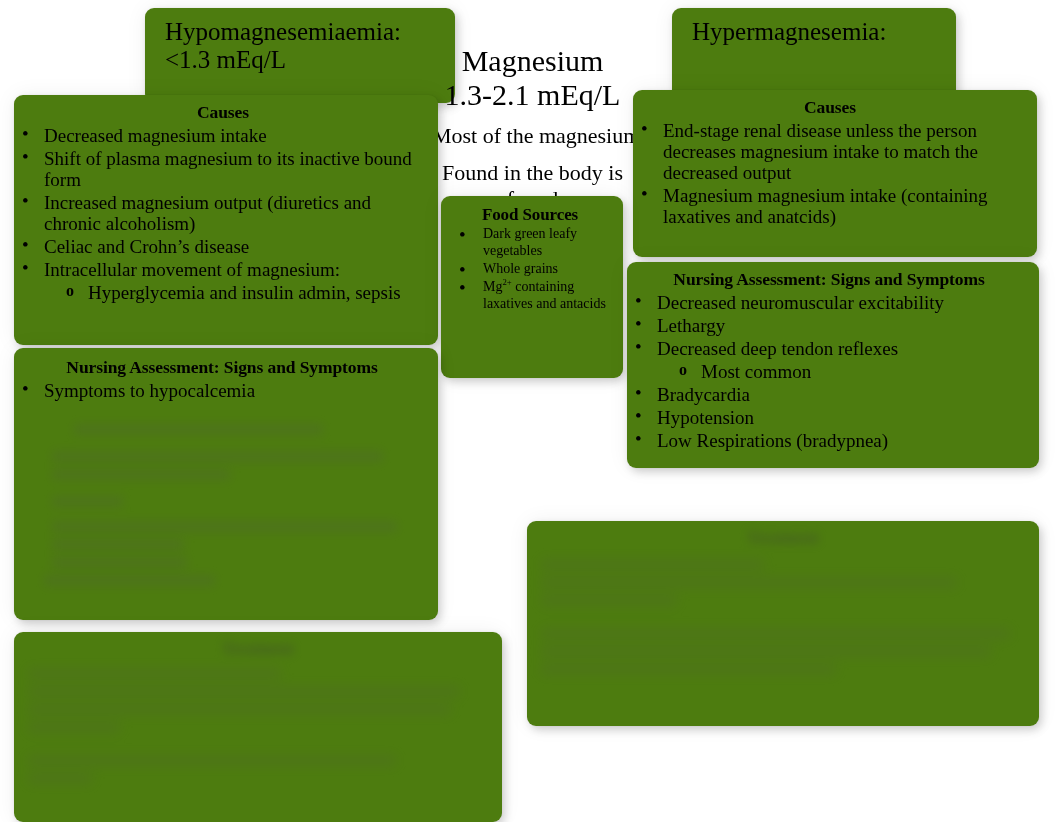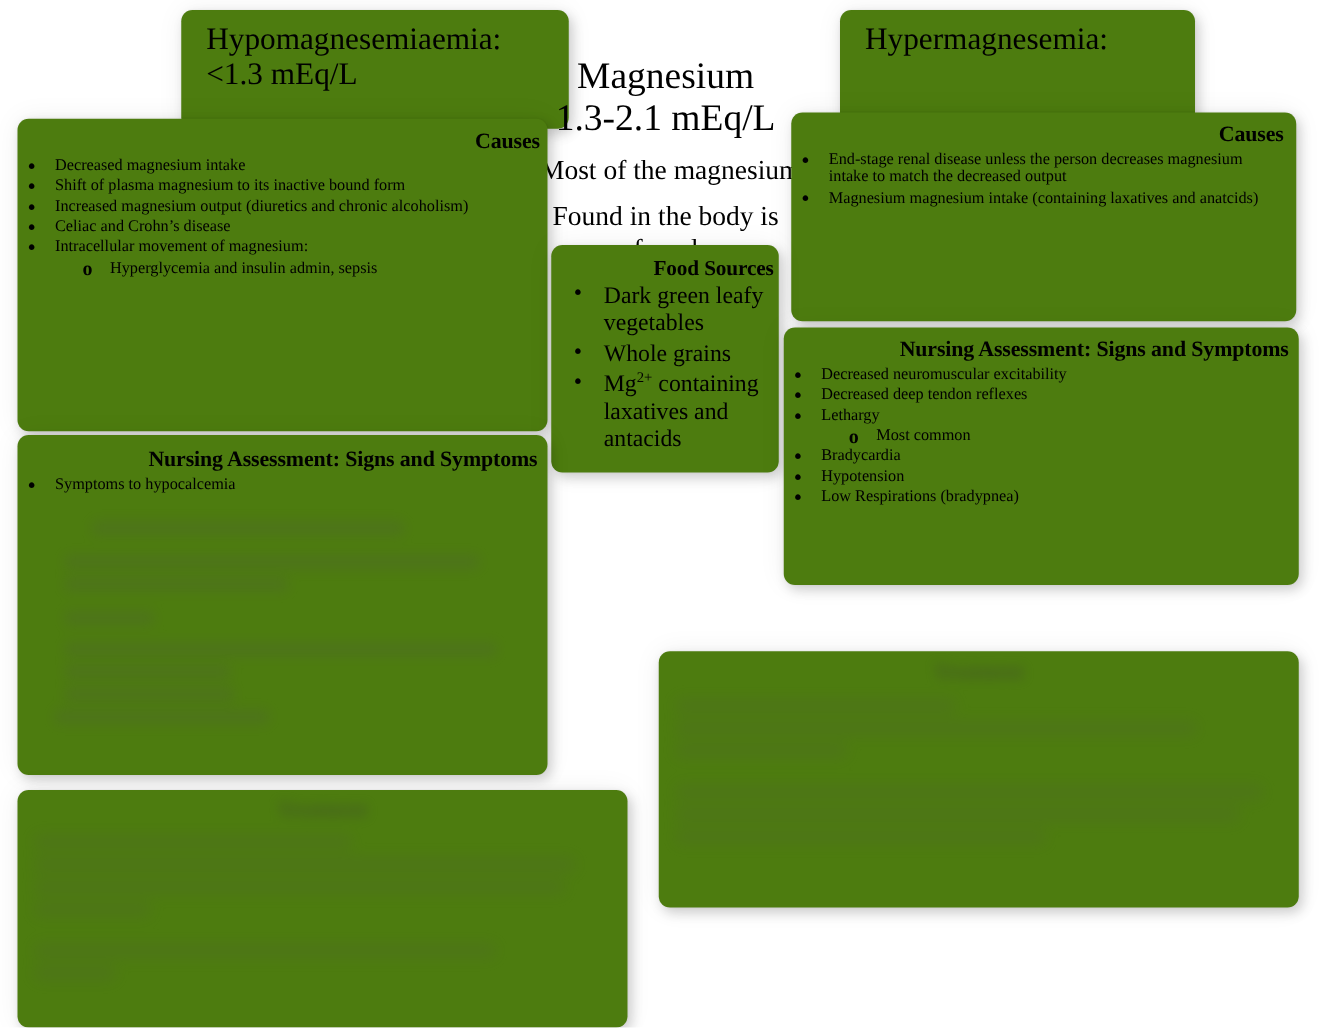--- a/index.html
+++ b/index.html
@@ -21,38 +21,38 @@
     position: absolute;
     background: #4d7c0f;
     border-radius: 9px;
     box-shadow:
       0 0 0 1px rgba(0,0,0,0.015),
       3px 4px 9px rgba(0,0,0,0.17),
       0 0 22px rgba(0,0,0,0.06);
   }
 
   .card-title {
-    text-align: right;
+    text-align: center;
     font-weight: bold;
     font-size: 17.5px;
     line-height: 1.25;
     margin: 0 0 1px 0;
     letter-spacing: -0.1px;
     font-family: Liberation Serif, serif;
   }
 
   ul.bullets {
     list-style: none;
     margin: 0;
     padding: 0;
   }
   ul.bullets > li {
     position: relative;
     padding-left: 30px;
-    font-size: 13px;
+    font-size: 19px;
     line-height: 1.105;
     margin-bottom: 2px;
   }
   ul.bullets > li::before {
     content: "\2022";
     position: absolute;
     left: 8px;
     top: -2px;
     font-size: 19px;
     line-height: 1.105;
@@ -102,21 +102,21 @@
   #food-sources {
     left: 441px;
     top: 196px;
     width: 182px;
     height: 182px;
     padding: 8px 4px 0 0;
     box-sizing: border-box;
   }
   #food-sources .card-title { font-size: 17px; }
   #food-sources ul.bullets > li {
-    font-size: 19px;
+    font-size: 14px;
     line-height: 1.17;
     padding-left: 42px;
   }
   #food-sources ul.bullets > li::before { left: 18px; }
 
   
   .blurred-text {
     filter: blur(3.4px);
     opacity: 0.62;
     color: #3a3a3a;
@@ -185,22 +185,22 @@
     <li>Dark green leafy vegetables</li>
     <li>Whole grains</li>
     <li>Mg<sup>2+</sup> containing laxatives and antacids</li>
   </ul>
 </div>
 
 <div class="card" id="hyper-assessment" style="left:627px; top:262px; width:412px; height:206px; padding:7px 8px 0 0; box-sizing:border-box;">
   <div class="card-title">Nursing Assessment: Signs and Symptoms</div>
   <ul class="bullets">
     <li>Decreased neuromuscular excitability</li>
+    <li>Lethargy</li>
     <li>Decreased deep tendon reflexes</li>
-    <li>Lethargy</li>
     <li class="sub">Most common</li>
     <li>Bradycardia</li>
     <li>Hypotension</li>
     <li>Low Respirations (bradypnea)</li>
   </ul>
 </div>
 
 <div class="card" id="hypo-assessment" style="left:14px; top:348px; width:424px; height:272px; padding:9px 8px 0 0; box-sizing:border-box;">
   <div class="card-title">Nursing Assessment: Signs and Symptoms</div>
   <ul class="bullets">

